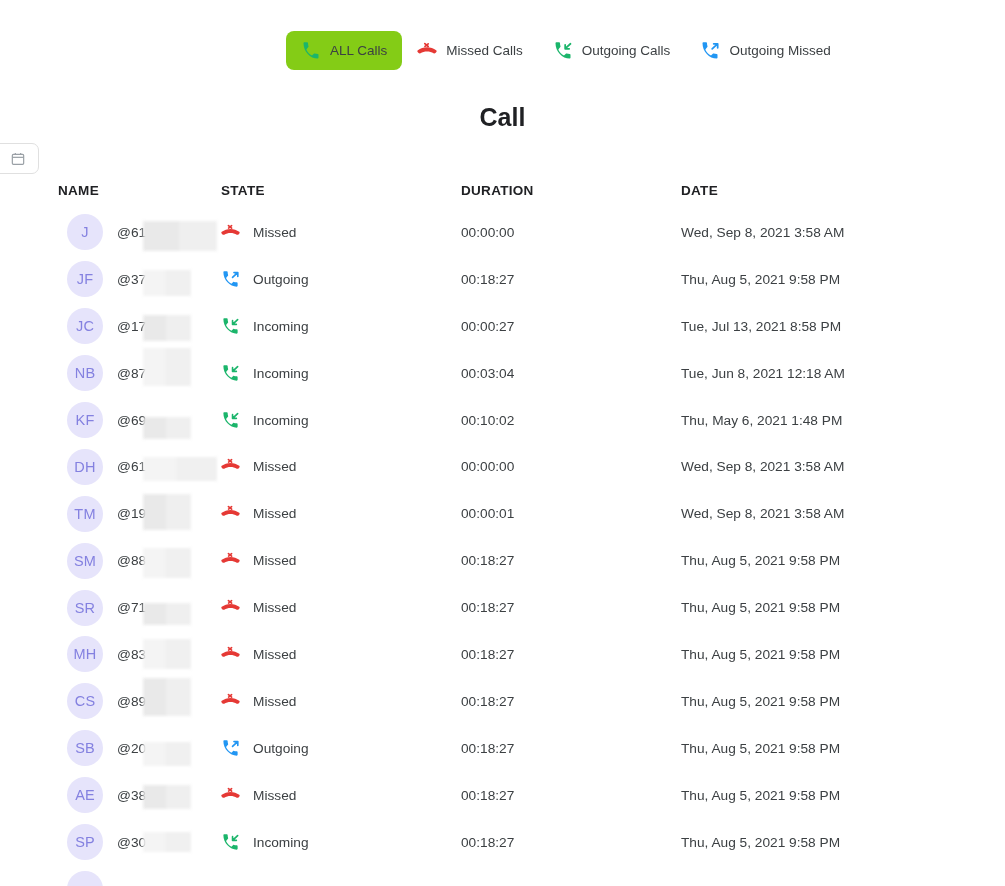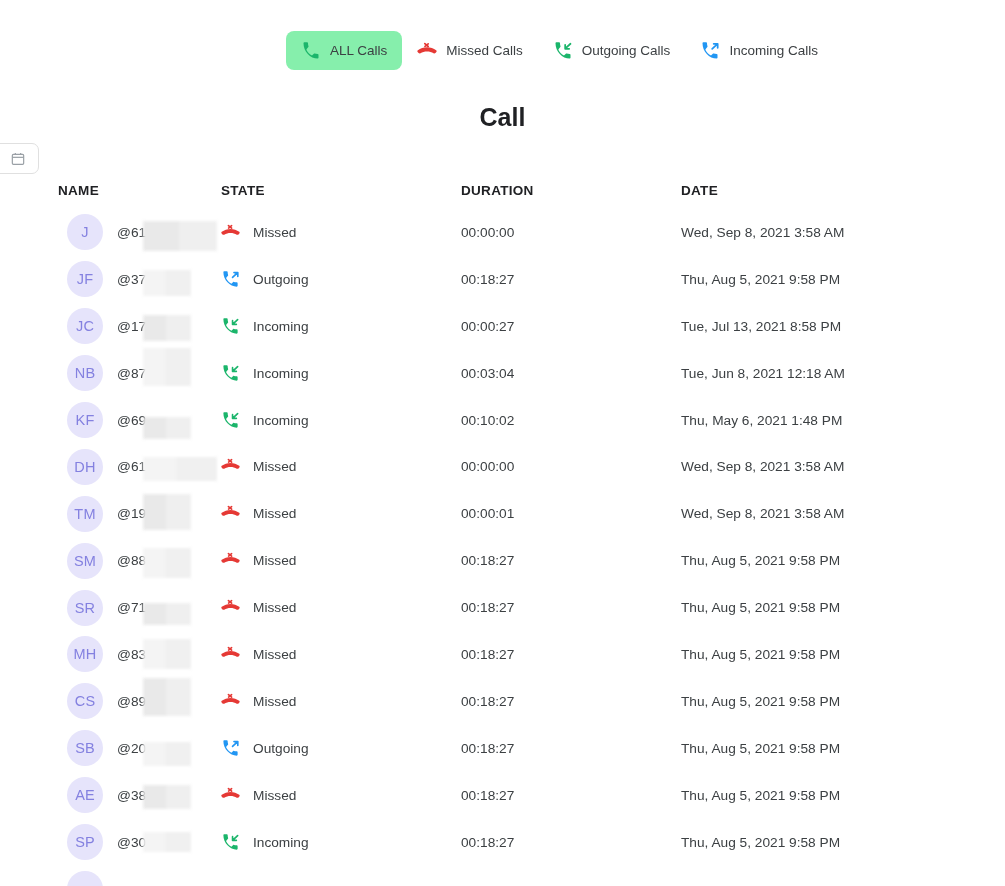--- a/index.html
+++ b/index.html
@@ -36,21 +36,21 @@
     padding: 0 15px;
     border-radius: 8px;
     background: transparent;
     border: none;
     cursor: pointer;
     font-family: "Liberation Sans", sans-serif;
     font-size: 13.5px;
     color: #3c4043;
     white-space: nowrap;
   }
-  .tab.active { background: #86efac; }
+  .tab.active { background: #84cc16; }
   .tab .tab-label { line-height: 1; }
   .tab-ico { width: 20px; height: 20px; display: block; flex: 0 0 auto; }
 
   
   .page-title {
     position: absolute;
     left: 0;
     right: 0;
     top: 103px;
     text-align: center;
@@ -185,21 +185,21 @@
           <path d="M6.6 10.8c1.5 2.9 3.7 5.1 6.6 6.6l2.2-2.2c.3-.3.7-.4 1-.2 1.1.4 2.3.6 3.6.6.6 0 1 .4 1 1V20c0 .6-.4 1-1 1C11.2 21 3 12.8 3 2.6c0-.6.4-1 1-1h3.4c.6 0 1 .4 1 1 0 1.2.2 2.4.6 3.6.1.4 0 .7-.2 1l-2.2 2.6z" fill="#1bb56b"></path>
           <path d="M21 3.3 L14.6 9.2 M14.6 4.6 L14.6 9.4 L19.4 9.4" fill="none" stroke="#1bb56b" stroke-width="2.1" stroke-linecap="round" stroke-linejoin="round"></path>
         </svg></span>
       <span class="tab-label">Outgoing Calls</span>
     </button>
     <button class="tab">
       <span class="tab-ico"><svg viewBox="0 0 24 24" width="20" height="20">
           <path d="M6.6 10.8c1.5 2.9 3.7 5.1 6.6 6.6l2.2-2.2c.3-.3.7-.4 1-.2 1.1.4 2.3.6 3.6.6.6 0 1 .4 1 1V20c0 .6-.4 1-1 1C11.2 21 3 12.8 3 2.6c0-.6.4-1 1-1h3.4c.6 0 1 .4 1 1 0 1.2.2 2.4.6 3.6.1.4 0 .7-.2 1l-2.2 2.6z" fill="#2196f3"></path>
           <path d="M14.6 9.4 L21 3.4 M16.4 3.3 L21.2 3.3 L21.2 8.1" fill="none" stroke="#2196f3" stroke-width="2.1" stroke-linecap="round" stroke-linejoin="round"></path>
         </svg></span>
-      <span class="tab-label">Incoming Calls</span>
+      <span class="tab-label">Outgoing Missed</span>
     </button>
   </div>
 
 <div class="page-title">Call</div>
 
 <div class="datepicker">
   <span class="cal-ico">
     <svg viewBox="0 0 24 24" width="16" height="16" fill="none" stroke="#9aa0a6" stroke-width="1.8">
       <rect x="3.5" y="5" width="17" height="15" rx="1.6"></rect>
       <line x1="3.5" y1="9.5" x2="20.5" y2="9.5"></line>

